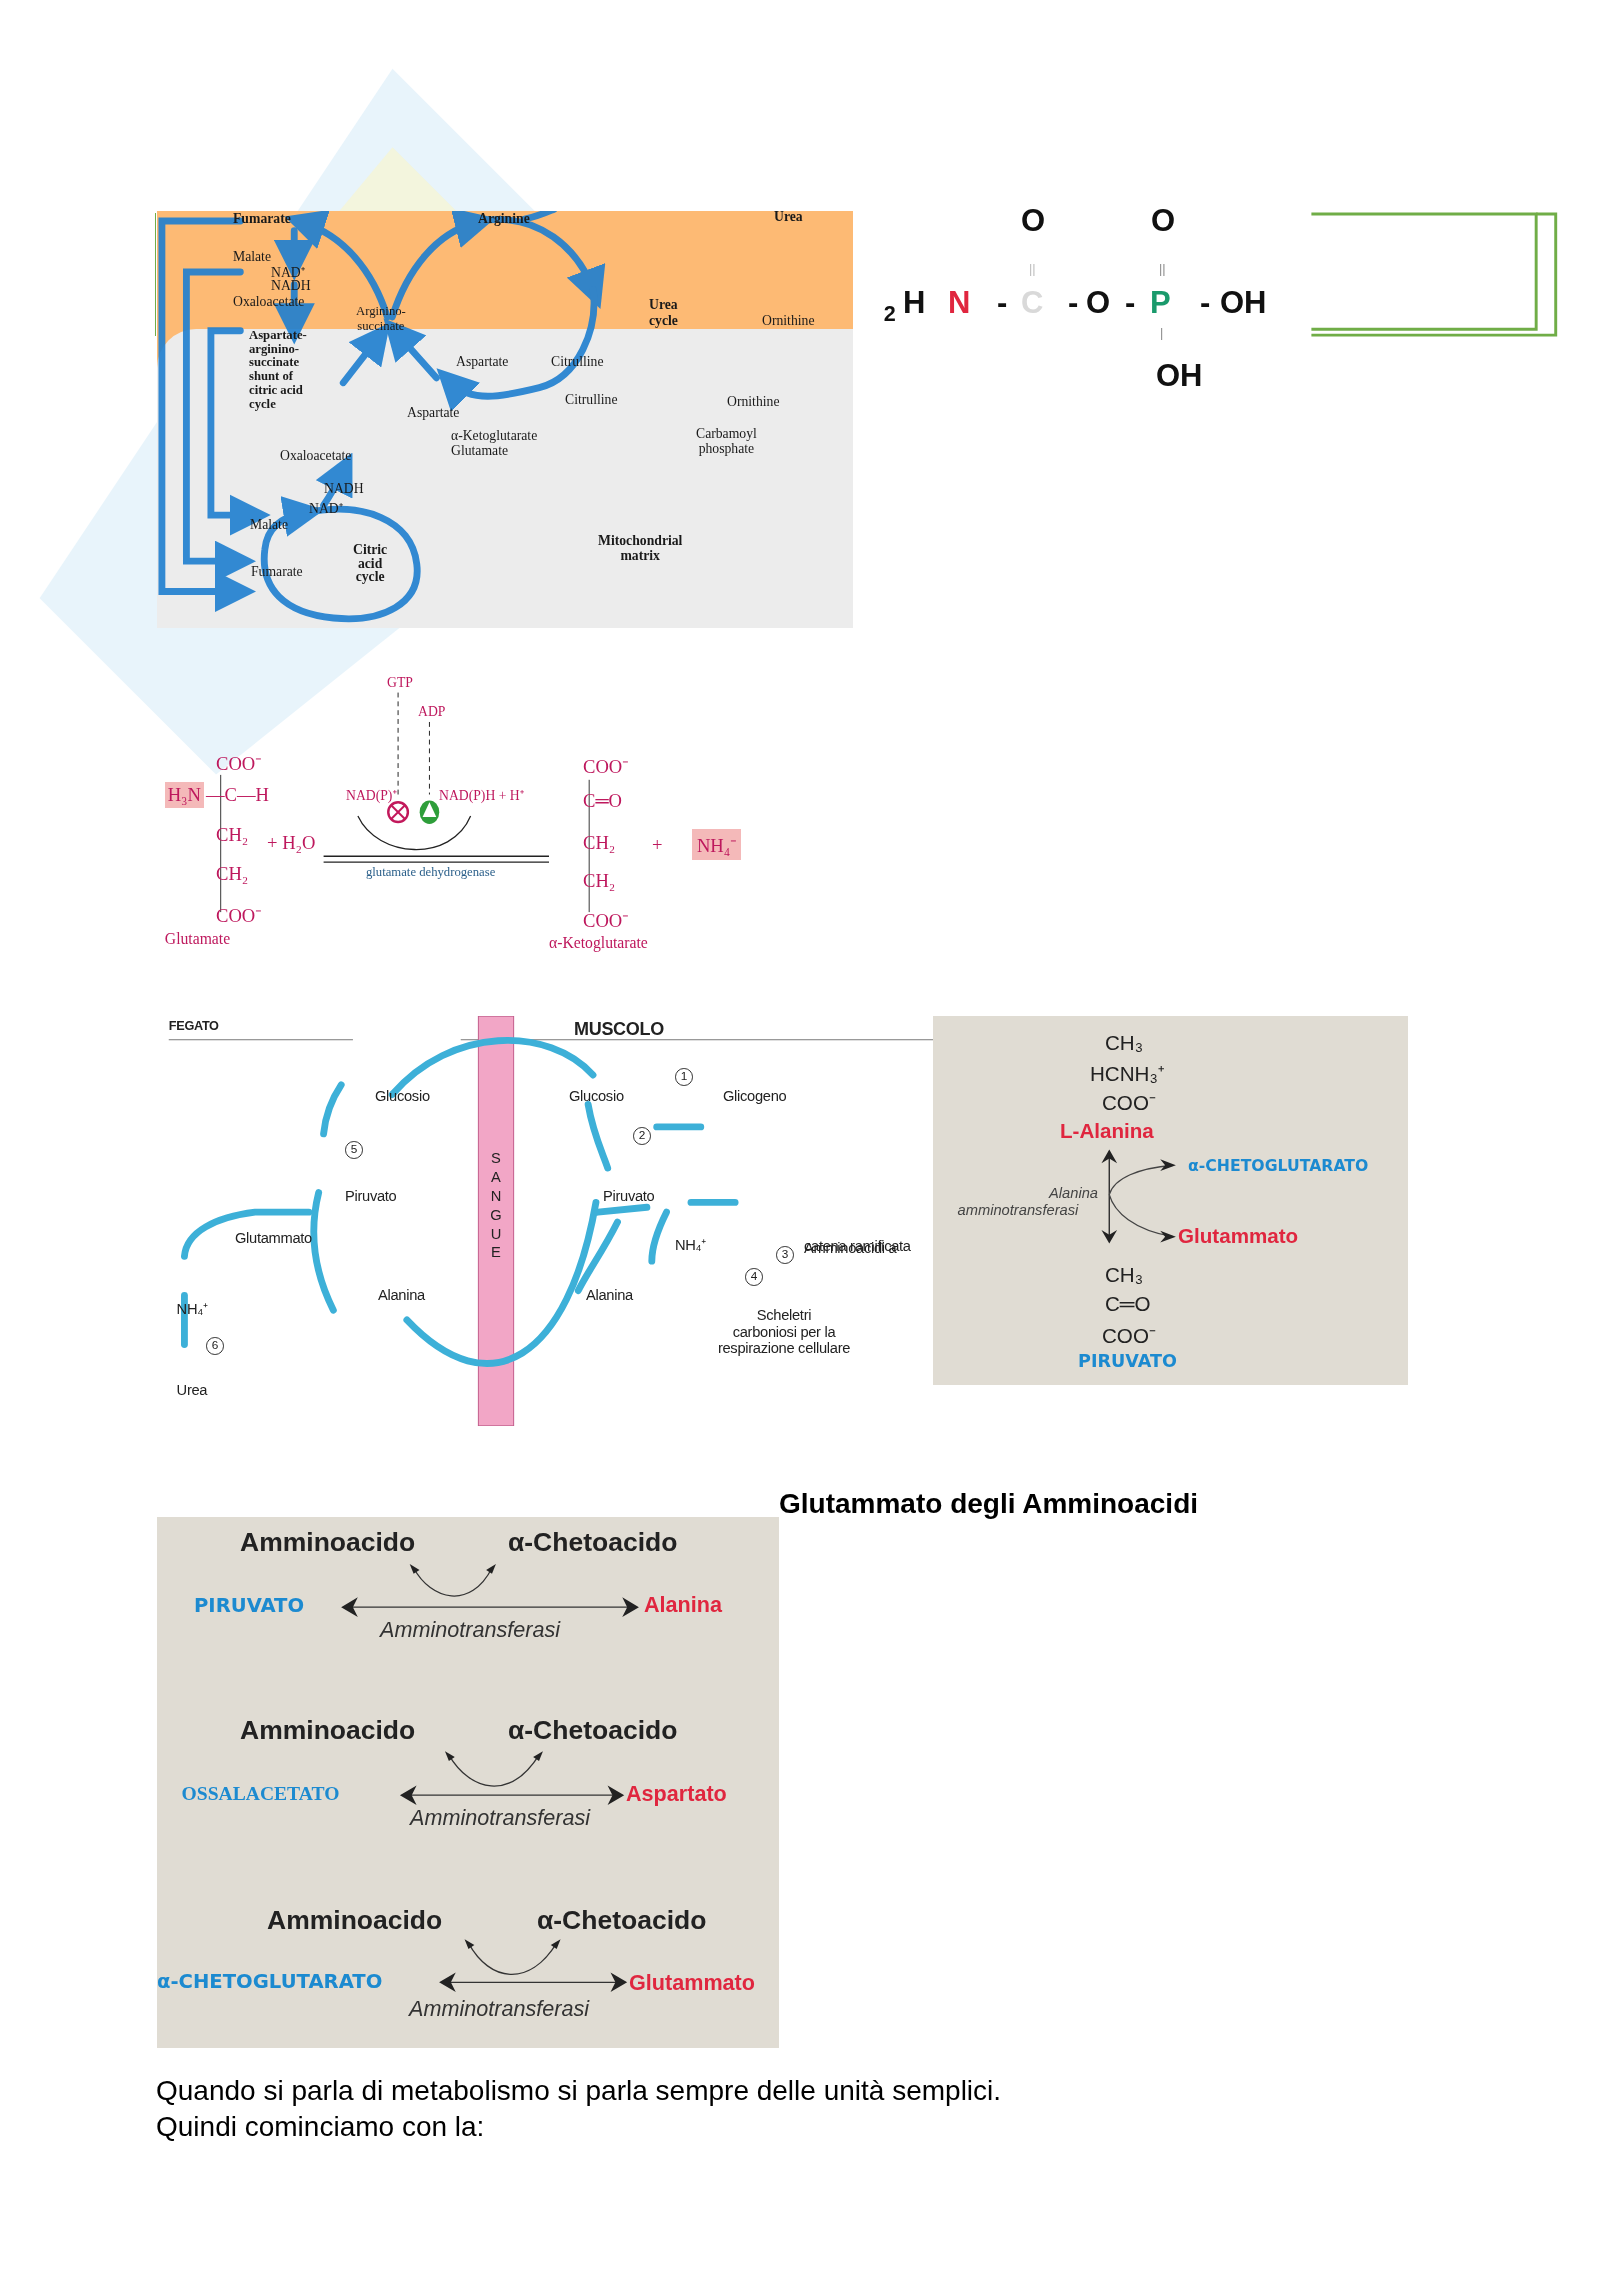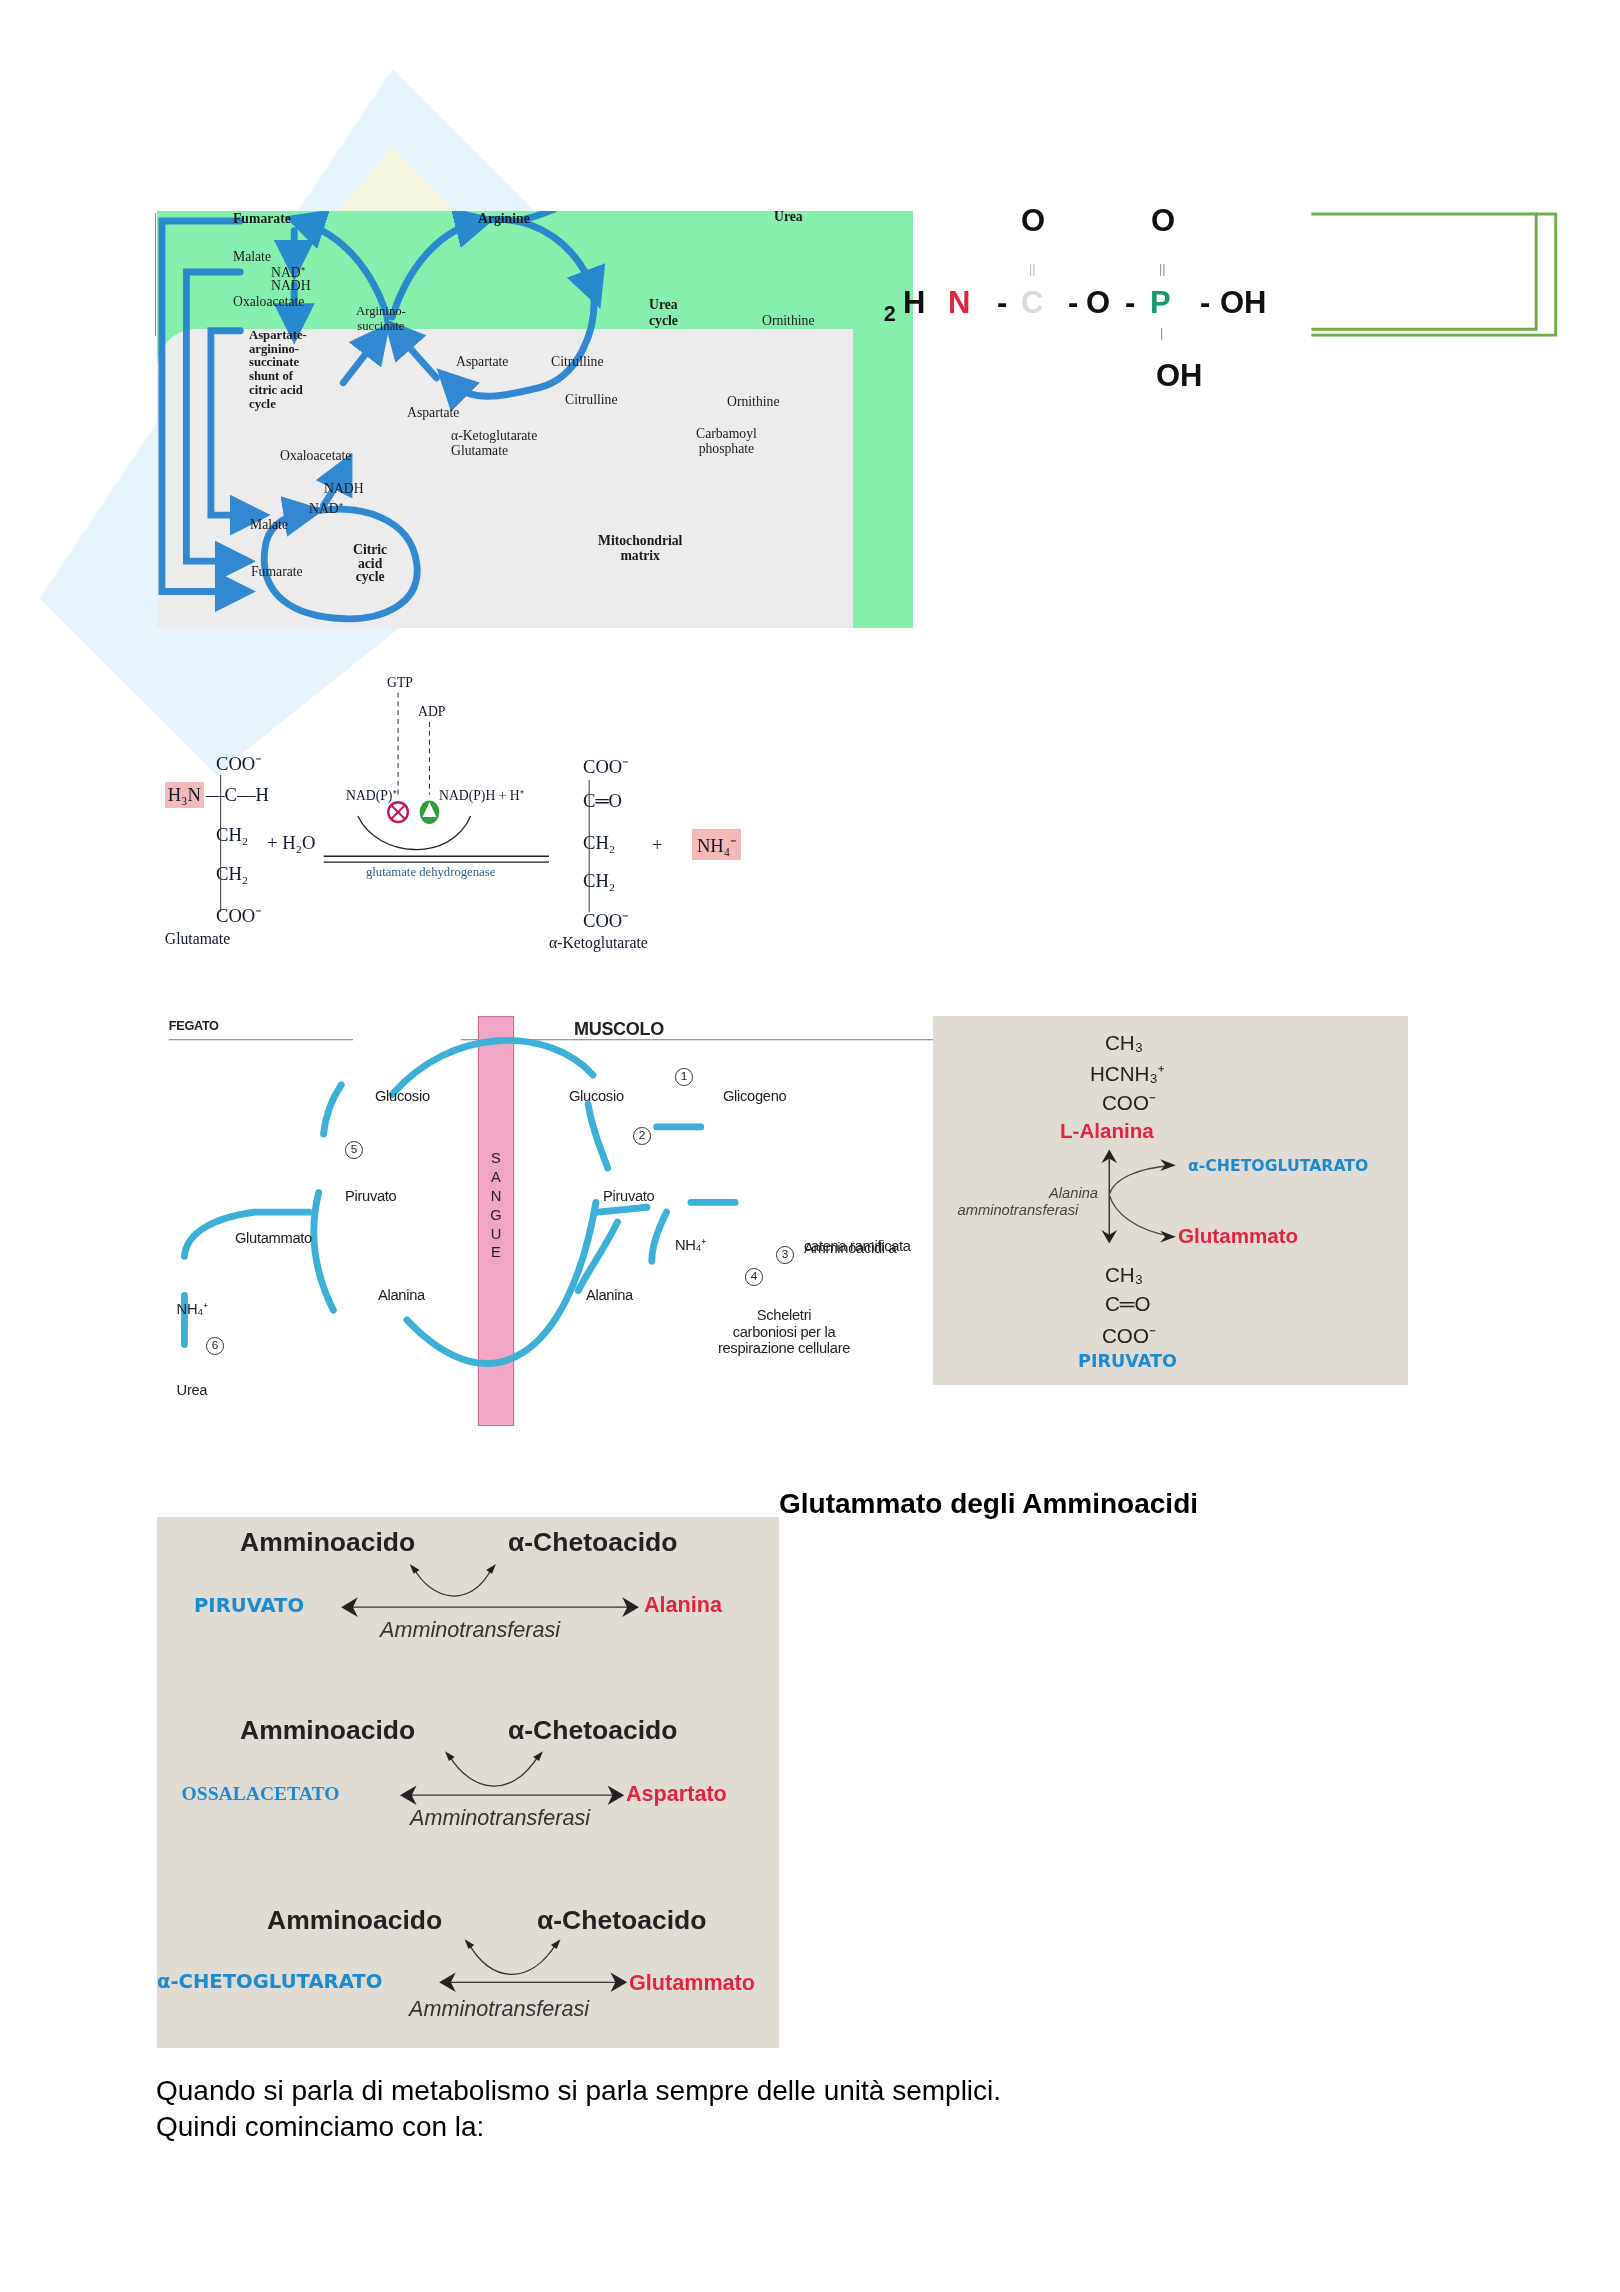--- a/index.html
+++ b/index.html
@@ -1,30 +1,30 @@
 <!DOCTYPE html>
 <html><head>
 <meta charset="utf-8">
 <style>
   html,body{margin:0;padding:0;background:#fff;}
   body{width:1620px;height:2293px;position:relative;overflow:hidden;font-family:"Liberation Sans",sans-serif;color:#000;}
   .abs{position:absolute;}
   .bold{font-weight:bold;}
   
-  #urea-fig{left:157px;top:211px;width:756px;height:417px;background:#86efac;}
+  #urea-fig{left:157px;top:211px;width:696px;height:417px;background:#fdba74;}
   #urea-fig .matrix{position:absolute;left:0;top:118px;width:696px;height:299px;background:#ececec;border-radius:39px 0 0 0;}
   #urea-fig .lbl{position:absolute;font-family:"Liberation Serif",serif;font-size:13.7px;color:#1a1a1a;white-space:nowrap;}
   #urea-fig .lbl.b{font-weight:bold;}
   #urea-fig svg{position:absolute;left:0;top:0;}
   
   #phos{left:872px;top:191px;width:686px;height:216px;}
   #phos .t{position:absolute;font-family:"Liberation Sans",sans-serif;font-weight:bold;font-size:31px;color:#111;}
   
   #gdh{left:157px;top:667px;width:588px;height:304px;}
-  #gdh .s{position:absolute;font-family:"Liberation Serif",serif;font-size:18.6px;color:#0f172a;white-space:nowrap;}
+  #gdh .s{position:absolute;font-family:"Liberation Serif",serif;font-size:18.6px;color:#be185d;white-space:nowrap;}
   #gdh .sm{font-size:13.7px;}
   
   #cycle{left:157px;top:1016px;width:776px;height:410px;background:#fff;}
   #cycle .c{position:absolute;font-family:"Liberation Sans",sans-serif;font-size:14.7px;color:#222;white-space:nowrap;letter-spacing:-0.3px;}
   #alt-panel{left:933px;top:1016px;width:475px;height:369px;background:#e0dcd3;}
   #alt-panel .a{position:absolute;font-family:"Liberation Sans",sans-serif;font-size:20.6px;color:#222;white-space:nowrap;}
   .red{color:#e0263f !important;font-weight:bold;}
   .blue{color:#1c8ad0 !important;font-weight:bold;}
   
   #heading{left:779px;top:1488px;font-family:"Liberation Sans",sans-serif;font-weight:bold;font-size:28px;}

